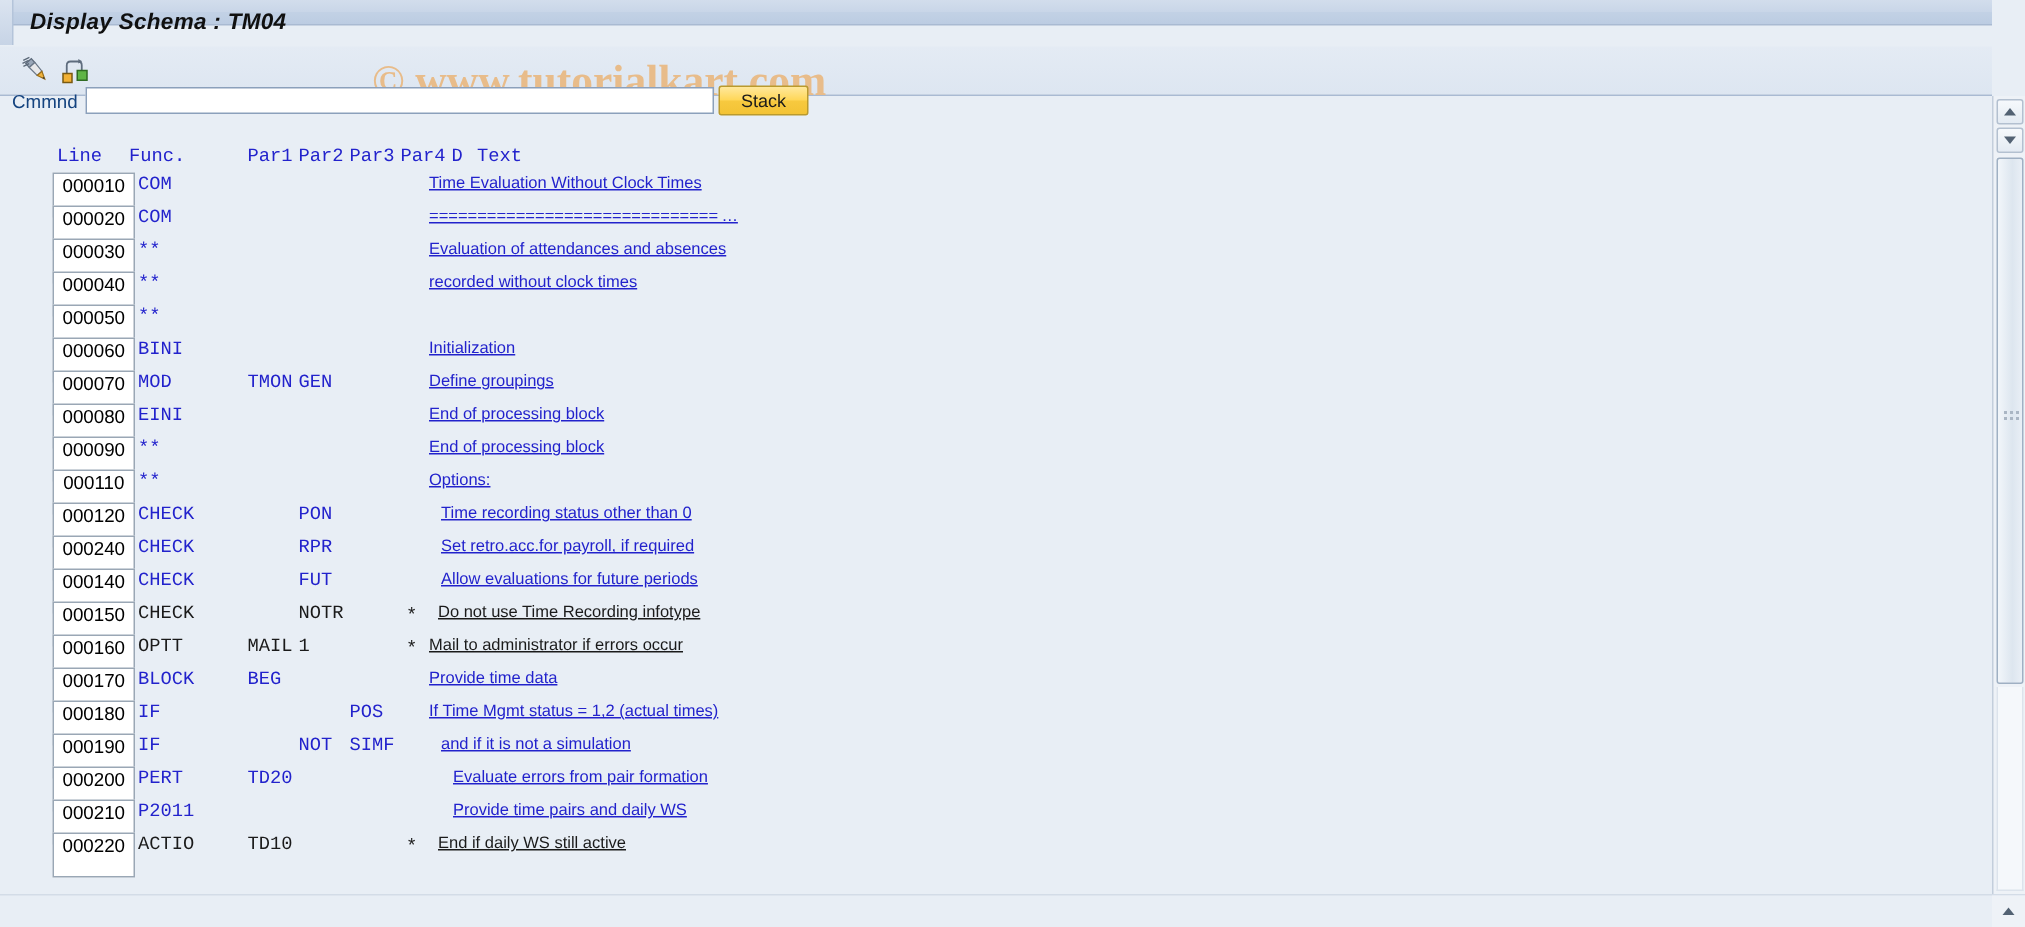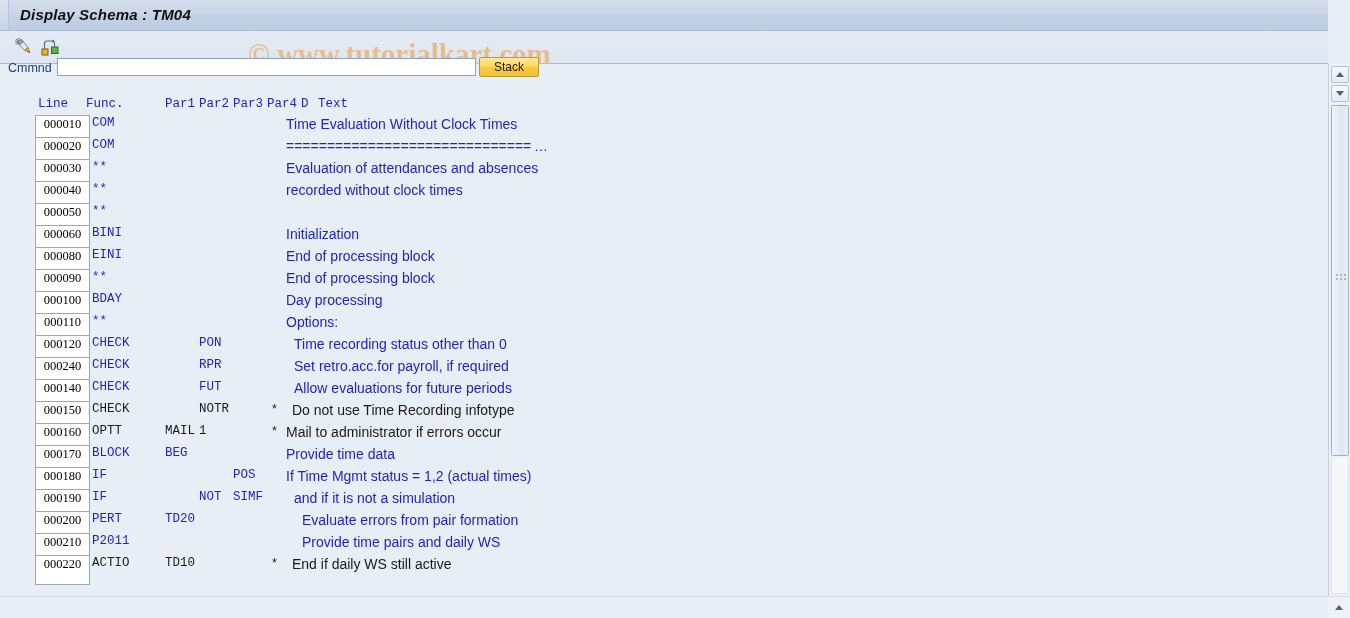--- a/index.html
+++ b/index.html
@@ -22,21 +22,21 @@
     height: 618px;
     background: #e8eef5;
     box-sizing: border-box;
   }
 
   
   .titlebar {
     position: absolute;
     left: 0; top: 0;
     width: 1350px;
-    height: 31px;
+    height: 17px;
     background: linear-gradient(to bottom, #d2ddec 0%, #c9d6e8 48%, #c2d1e5 52%, #bccce2 100%);
     border-bottom: 1px solid #a9bad2;
     box-sizing: border-box;
   }
   .titlebar-accent {
     position: absolute;
     left: 0; top: 0;
     width: 9px;
     height: 30px;
     background: linear-gradient(to bottom, #dbe4f0, #c7d4e6);
@@ -166,39 +166,40 @@
     white-space: nowrap;
   }
   .lineno {
     position: absolute;
     left: 5px;
     top: 2px;
     width: 55px;
     height: 30px;
     background: #ffffff;
     border: 1px solid #9aa7b5;
-    font-family: Liberation Serif, serif;
+    font-family: Liberation Sans, sans-serif;
     font-size: 12.5px;
     color: #000000;
     text-align: center;
     line-height: 16px;
     box-sizing: border-box;
   }
   .cell {
     position: absolute;
     top: 3px;
     font-family: "Liberation Mono", monospace;
     font-size: 12.5px;
     color: #2222cc;
     white-space: pre;
   }
   .cell.blk { color: #1a1a1a; }
   .cell.txt {
     font-family: "Liberation Sans", sans-serif;
-    font-size: 14px;
+    font-size: 11px;
+    text-decoration: underline;
   }
   .cell.dmark {
     font-family: "Liberation Sans", sans-serif;
     color: #1a1a1a;
   }
 
   
   .c-func { left: 62px; }
   .c-p1   { left: 135px; }
   .c-p2   { left: 169px; }
@@ -394,33 +395,35 @@
         <div class="row">
           <div class="lineno">000050</div>
           <div class="cell c-func">**</div>
         </div>
         <div class="row">
           <div class="lineno">000060</div>
           <div class="cell c-func">BINI</div>
           <div class="cell txt" style="left: 256px;">Initialization</div>
         </div>
         <div class="row">
+          <div class="lineno">000070</div>
+          <div class="cell c-func">MOD</div>
+          <div class="cell c-p1">TMON</div>
+          <div class="cell c-p2">GEN</div>
+          <div class="cell txt" style="left: 256px;">Define groupings</div>
+        </div>
+        <div class="row">
           <div class="lineno">000080</div>
           <div class="cell c-func">EINI</div>
           <div class="cell txt" style="left: 256px;">End of processing block</div>
         </div>
         <div class="row">
           <div class="lineno">000090</div>
           <div class="cell c-func">**</div>
           <div class="cell txt" style="left: 256px;">End of processing block</div>
-        </div>
-        <div class="row">
-          <div class="lineno">000100</div>
-          <div class="cell c-func">BDAY</div>
-          <div class="cell txt" style="left: 256px;">Day processing</div>
         </div>
         <div class="row">
           <div class="lineno">000110</div>
           <div class="cell c-func">**</div>
           <div class="cell txt" style="left: 256px;">Options:</div>
         </div>
         <div class="row">
           <div class="lineno">000120</div>
           <div class="cell c-func">CHECK</div>
           <div class="cell c-p2">PON</div>

